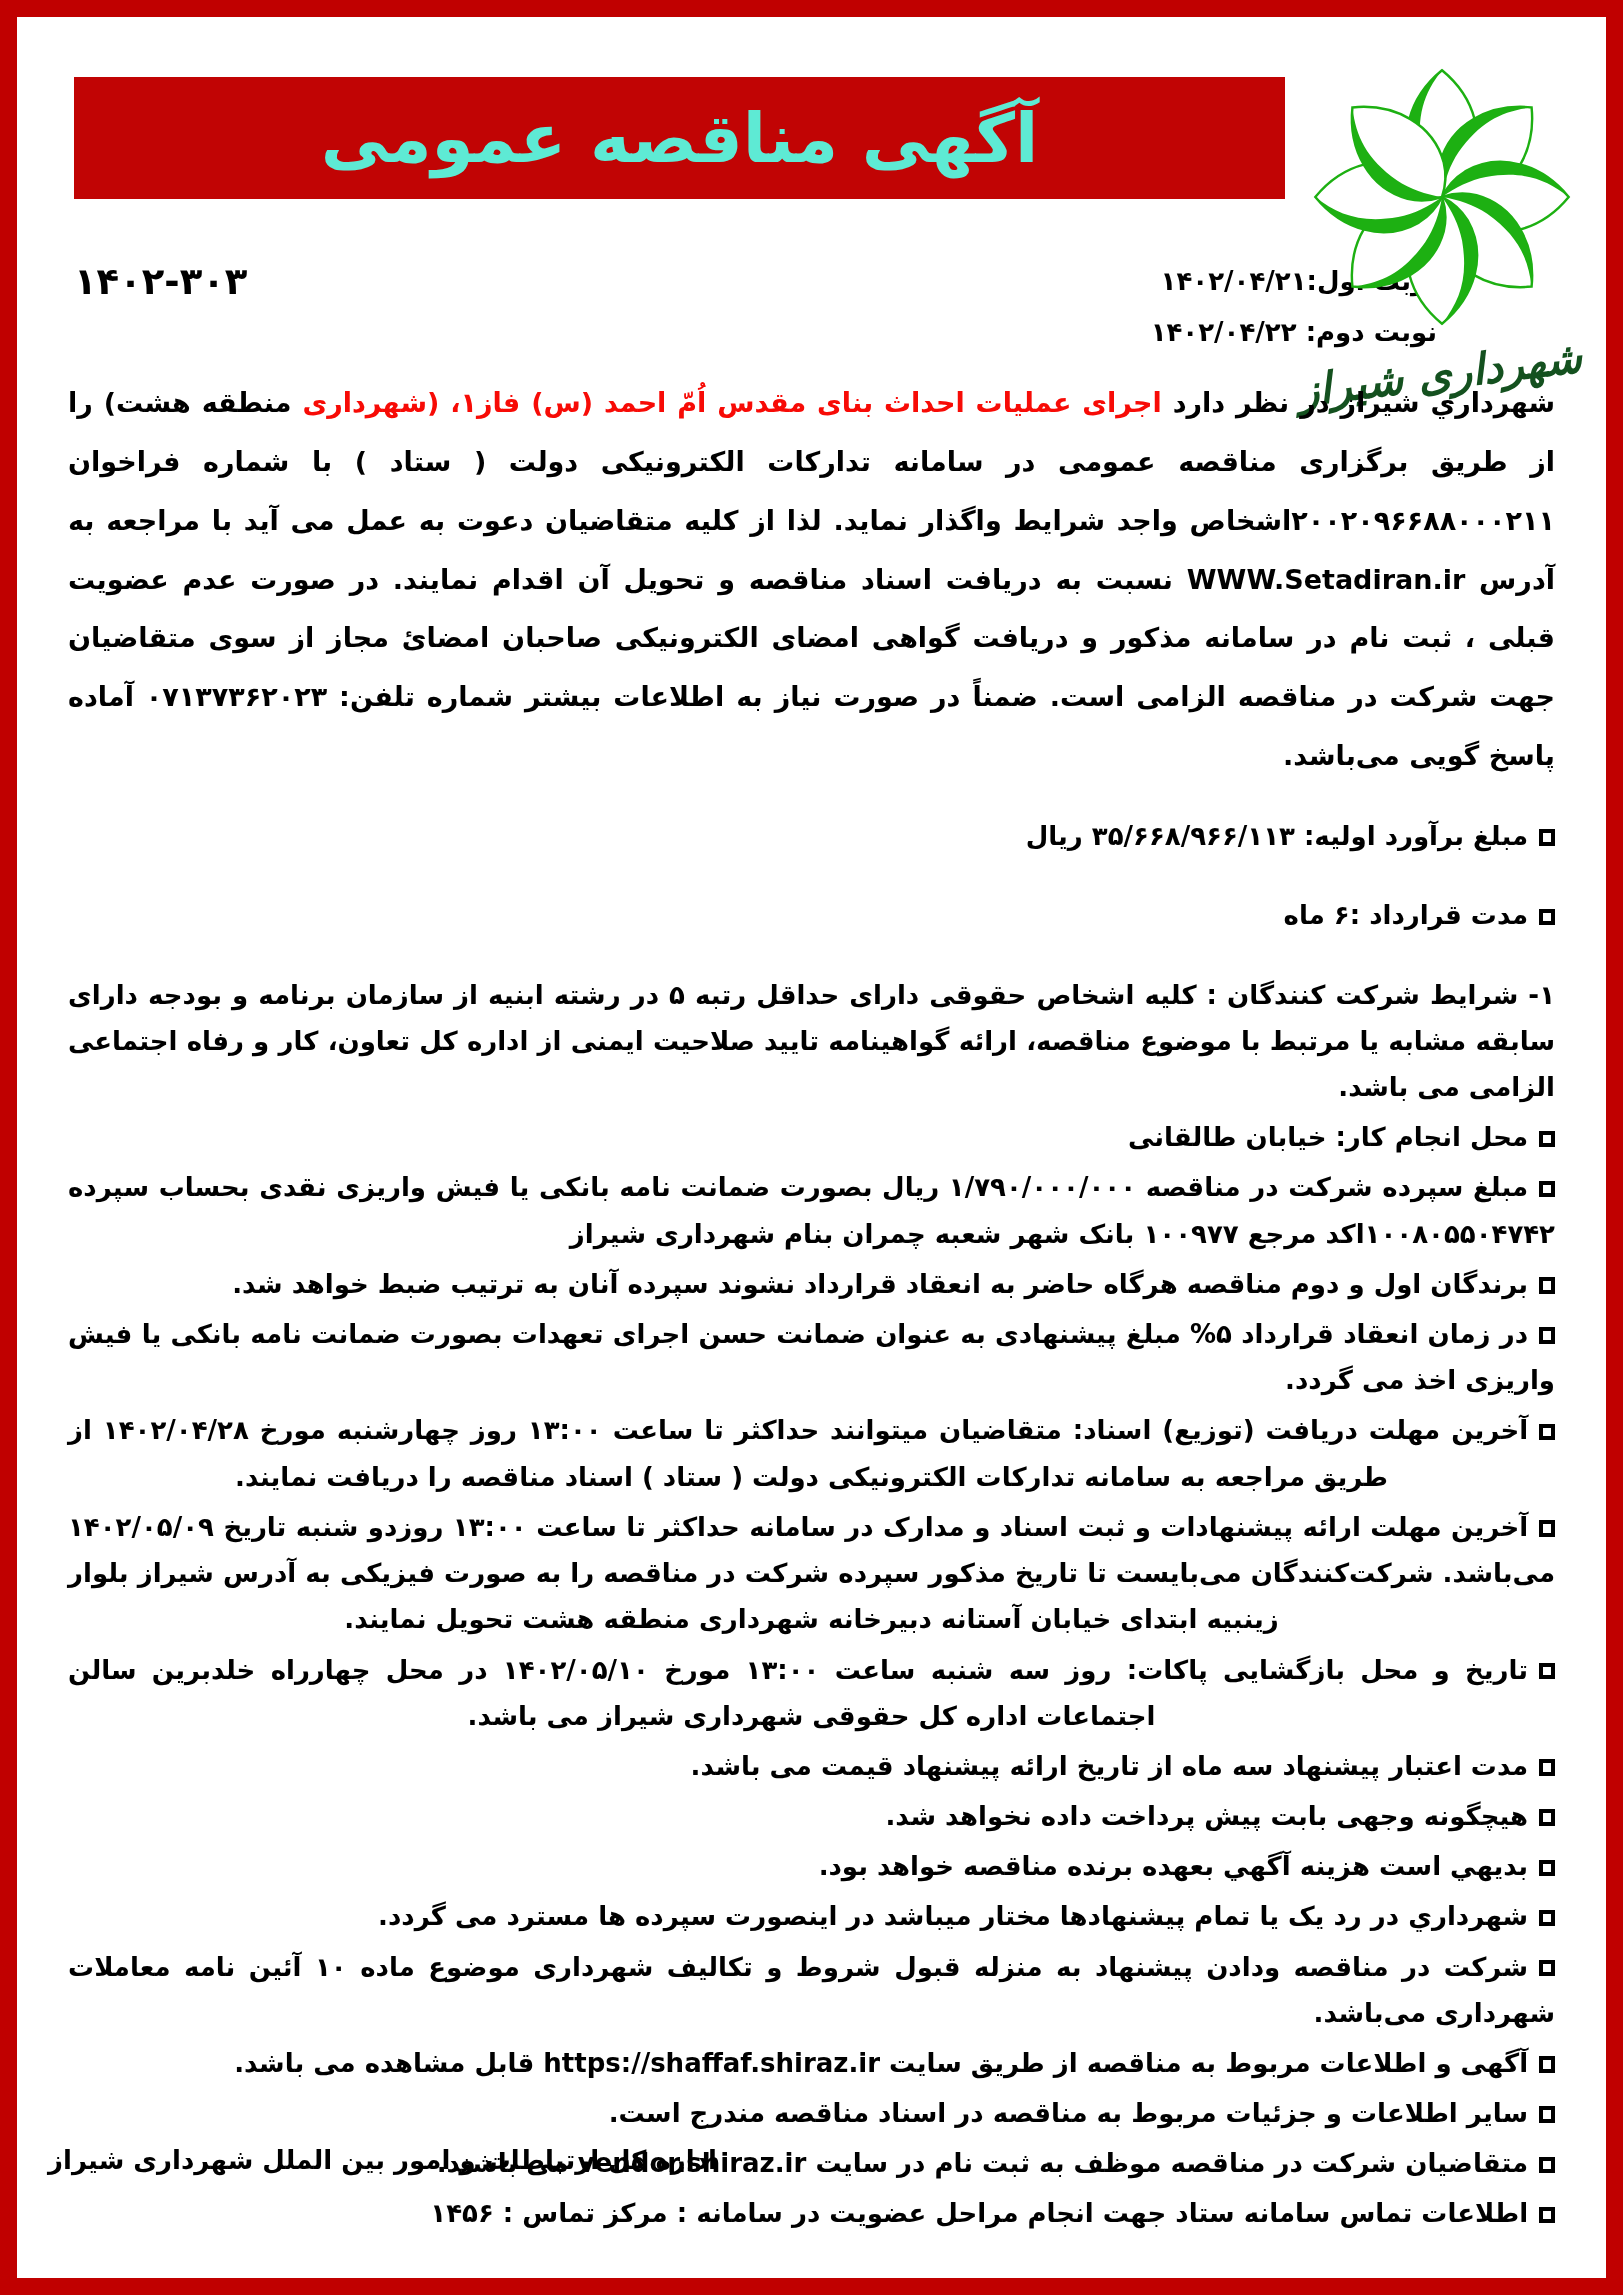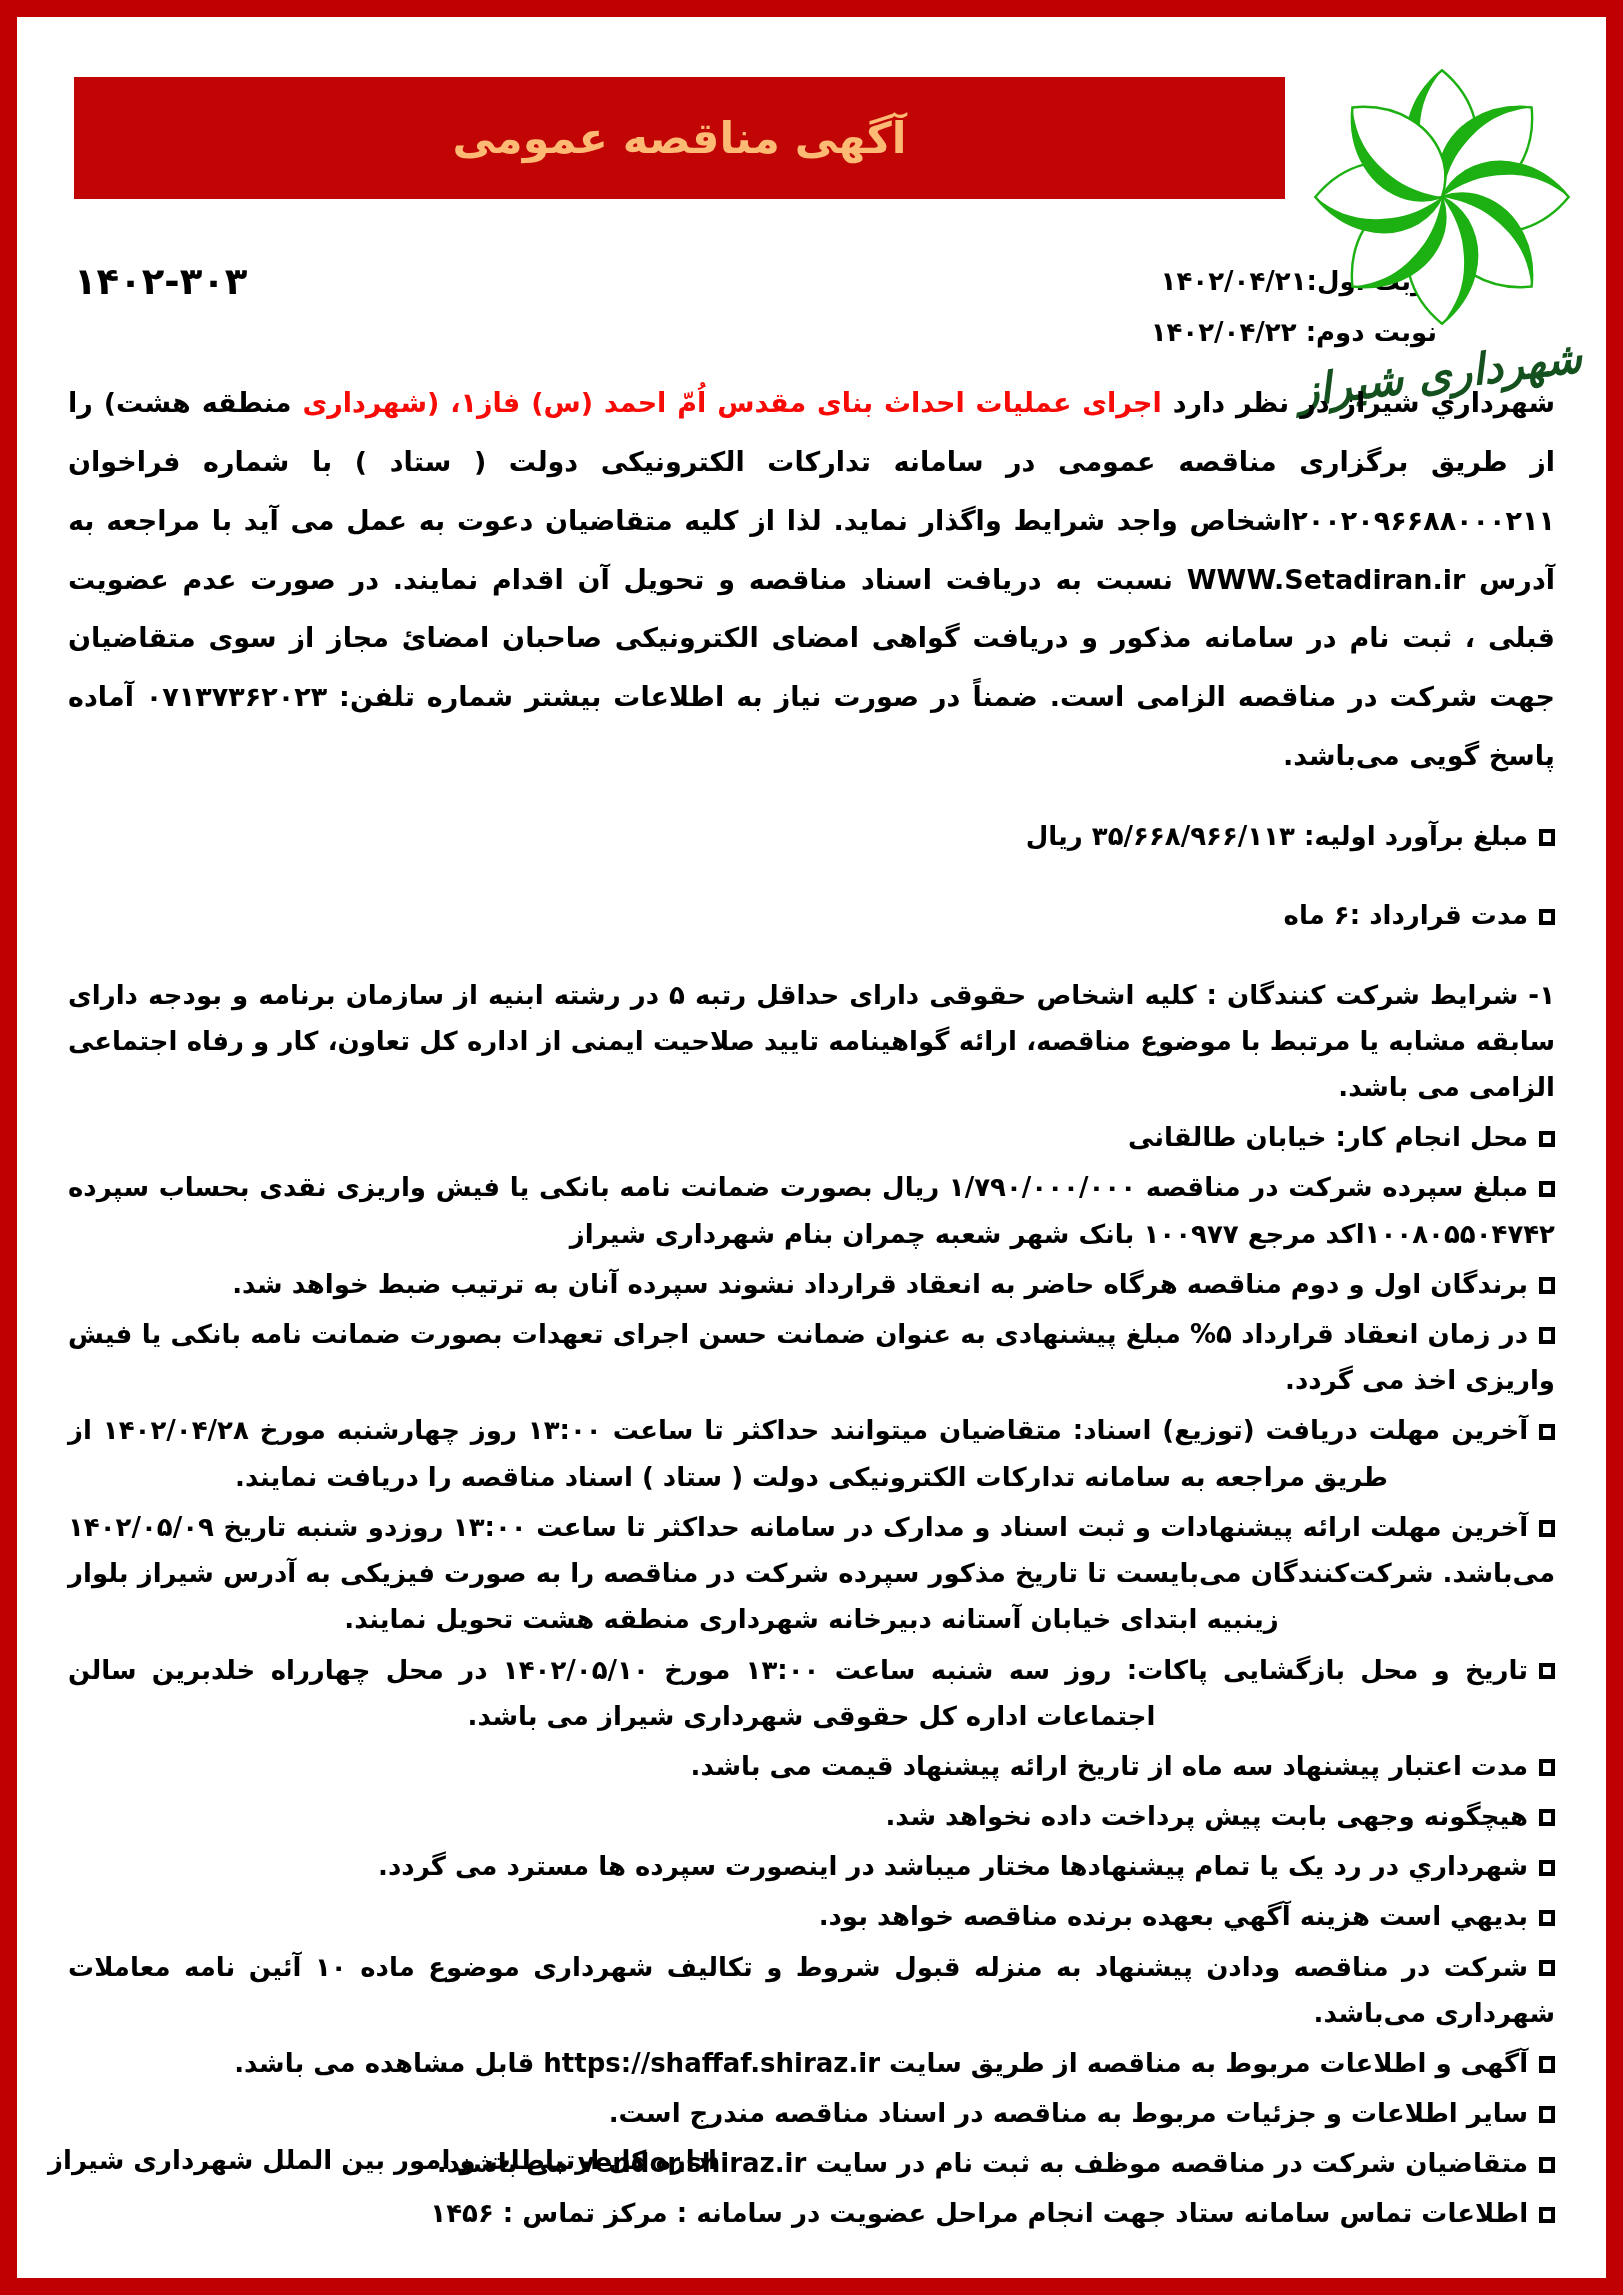--- a/index.html
+++ b/index.html
@@ -14,21 +14,21 @@
     color:#000;
     overflow:hidden;
     margin:0 auto;
   }
   
   .banner{
     position:absolute;top:60px;left:57px;width:1211px;height:122px;
     background:var(--banner-red,#c10404);
     display:flex;align-items:center;justify-content:center;
   }
-  .banner-title{color:#fdba74;font-size:43px;font-weight:bold;letter-spacing:1.3px;}
+  .banner-title{color:#5eead4;font-size:68px;font-weight:bold;letter-spacing:1.3px;}
   .tender-number{
     position:absolute;top:200px;left:57px;width:1211px;
     text-align:left;font-size:37px;font-weight:bold;direction:ltr;margin-top:43px;
   }
   .dates{
     position:absolute;top:239px;right:169px;
     text-align:right;font-size:26px;font-weight:bold;line-height:1.95;
   }
   .logo{
     position:absolute;top:46px;right:23.6px;width:281px;text-align:center;
@@ -113,22 +113,22 @@
         <div class="item"><span>۱- شرایط شرکت کنندگان : کلیه اشخاص حقوقی دارای حداقل رتبه ۵ در رشته ابنیه از سازمان برنامه و بودجه دارای سابقه مشابه یا مرتبط با موضوع مناقصه، ارائه گواهینامه تایید صلاحیت ایمنی از اداره کل تعاون، کار و رفاه اجتماعی الزامی می باشد.</span></div>
         <div class="item"><span class="sq"></span><span>محل انجام کار: خیابان طالقانی</span></div>
         <div class="item"><span class="sq"></span><span>مبلغ سپرده شرکت در مناقصه ۱/۷۹۰/۰۰۰/۰۰۰ ریال بصورت ضمانت نامه بانکی یا فیش واریزی نقدی بحساب سپرده ۱۰۰۸۰۵۵۰۴۷۴۲اکد مرجع ۱۰۰۹۷۷ بانک شهر شعبه چمران بنام شهرداری شیراز</span></div>
         <div class="item"><span class="sq"></span><span>برندگان اول و دوم مناقصه هرگاه حاضر به انعقاد قرارداد نشوند سپرده آنان به ترتیب ضبط خواهد شد.</span></div>
         <div class="item"><span class="sq"></span><span>در زمان انعقاد قرارداد ۵%  مبلغ پیشنهادی به عنوان ضمانت حسن اجرای تعهدات بصورت ضمانت نامه بانکی یا فیش واریزی اخذ می گردد.</span></div>
         <div class="item center-last"><span class="sq"></span><span>آخرین مهلت دریافت (توزیع) اسناد: متقاضیان میتوانند حداکثر تا ساعت ۱۳:۰۰ روز چهارشنبه مورخ ۱۴۰۲/۰۴/۲۸ از طریق مراجعه به سامانه تدارکات الکترونیکی دولت ( ستاد ) اسناد مناقصه را دریافت نمایند.</span></div>
         <div class="item center-last"><span class="sq"></span><span>آخرین مهلت ارائه پیشنهادات و ثبت اسناد و مدارک در سامانه حداکثر تا ساعت ۱۳:۰۰ روزدو شنبه تاریخ ۱۴۰۲/۰۵/۰۹ می‌باشد. شرکت‌کنندگان می‌بایست تا تاریخ مذکور سپرده شرکت در مناقصه را به صورت فیزیکی به آدرس شیراز بلوار زینبیه ابتدای خیابان آستانه دبیرخانه شهرداری منطقه هشت تحویل نمایند.</span></div>
         <div class="item center-last"><span class="sq"></span><span>تاریخ و محل بازگشایی پاکات: روز سه شنبه  ساعت  ۱۳:۰۰  مورخ ۱۴۰۲/۰۵/۱۰ در محل چهارراه خلدبرین سالن اجتماعات اداره کل حقوقی شهرداری شیراز می باشد.</span></div>
         <div class="item"><span class="sq"></span><span>مدت اعتبار پیشنهاد سه ماه از تاریخ ارائه پیشنهاد قیمت می باشد.</span></div>
         <div class="item"><span class="sq"></span><span>هیچگونه وجهی بابت پیش پرداخت داده نخواهد شد.</span></div>
+        <div class="item"><span class="sq"></span><span>بدیهي است هزینه آگهي بعهده برنده مناقصه خواهد بود.</span></div>
         <div class="item"><span class="sq"></span><span>شهرداري در رد یک یا تمام پیشنهادها  مختار میباشد در اینصورت سپرده ها مسترد می گردد.</span></div>
-        <div class="item"><span class="sq"></span><span>بدیهي است هزینه آگهي بعهده برنده مناقصه خواهد بود.</span></div>
         <div class="item"><span class="sq"></span><span>شرکت در مناقصه ودادن پیشنهاد به منزله قبول شروط و تکالیف شهرداری موضوع ماده ۱۰ آئین نامه معاملات شهرداری می‌باشد.</span></div>
         <div class="item"><span class="sq"></span><span>آگهی و اطلاعات مربوط به مناقصه از طریق سایت https://shaffaf.shiraz.ir قابل مشاهده می باشد.</span></div>
         <div class="item"><span class="sq"></span><span>سایر اطلاعات و جزئیات مربوط به مناقصه در اسناد مناقصه مندرج است.</span></div>
         <div class="item"><span class="sq"></span><span>متقاضیان شرکت در مناقصه موظف به ثبت نام در سایت vendor.shiraz.ir می باشند.</span></div>
         <div class="item"><span class="sq"></span><span>اطلاعات تماس سامانه ستاد جهت انجام مراحل عضویت در سامانه : مرکز تماس : ۱۴۵۶</span></div>
       </div>
 
   </div>
 
   <div class="footer">اداره کل ارتباطات و امور بین الملل شهرداری شیراز</div>

